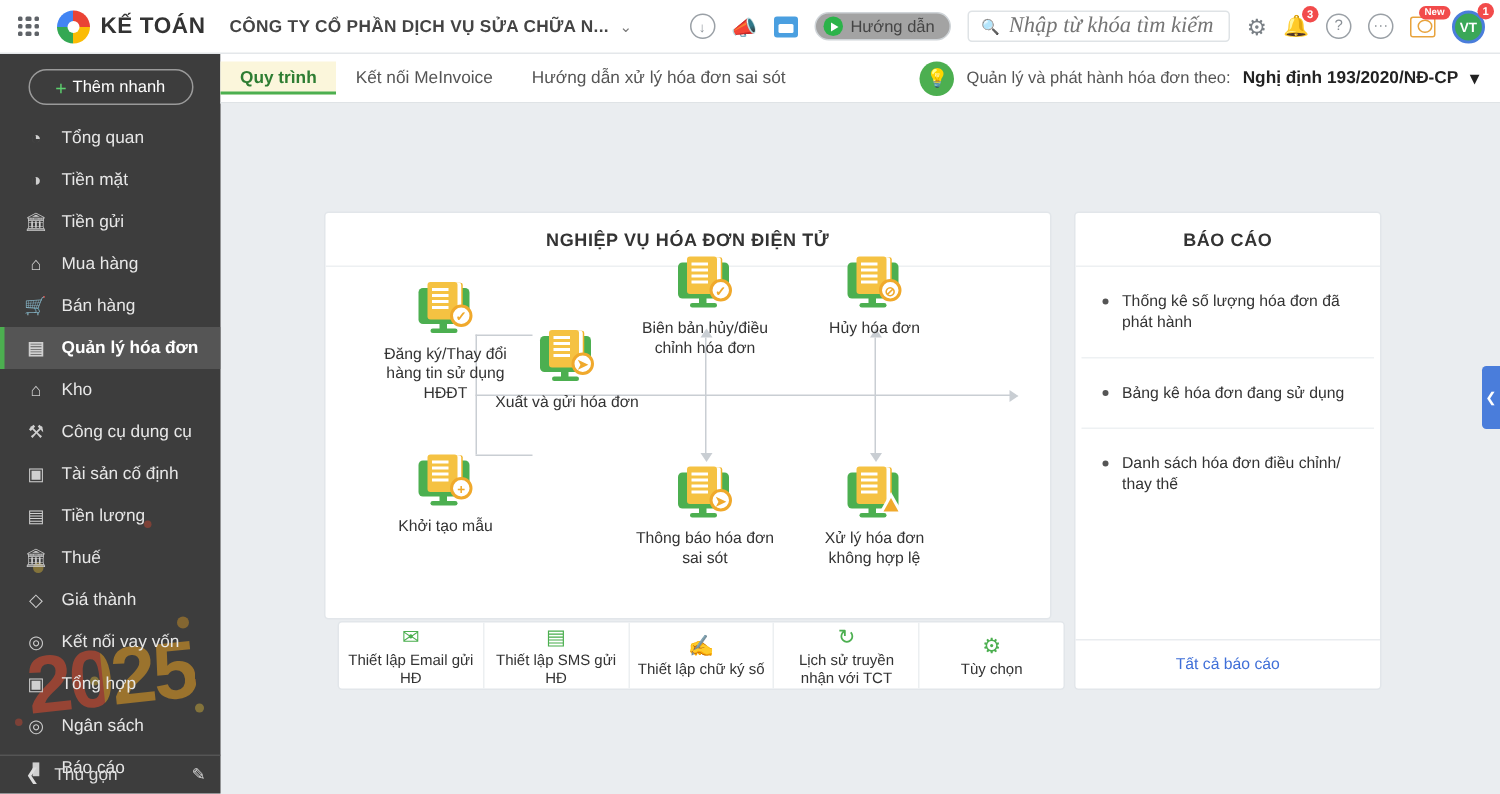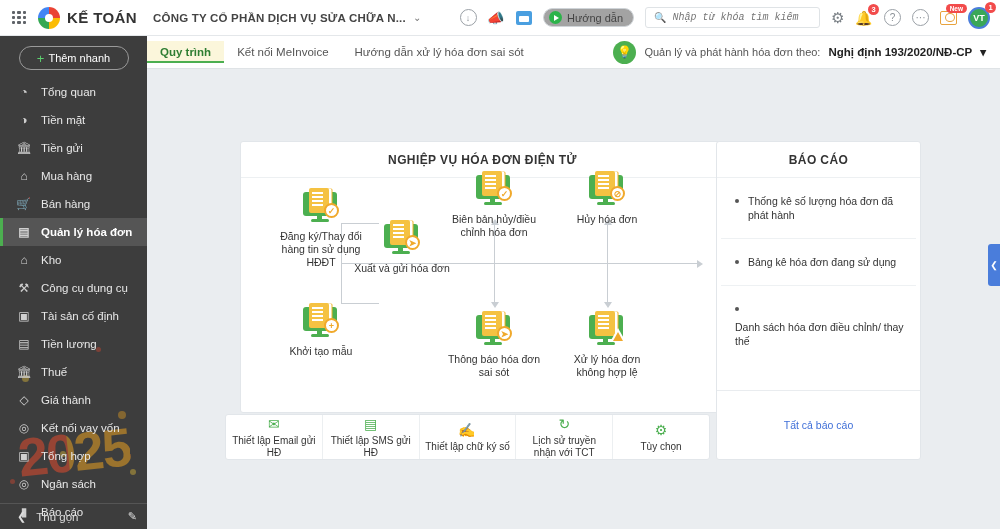--- a/index.html
+++ b/index.html
@@ -32,22 +32,22 @@
   .mega { color:#f4603e; font-size:14px; cursor:pointer; }
   .sq-blue { width:16px;height:14px;background:#4a9fe0;border-radius:2px;position:relative;cursor:pointer; }
   .sq-blue::after{content:"";position:absolute;left:3px;top:5px;width:10px;height:6px;background:#fff;border-radius:1px;}
   .guide-btn { display:flex;align-items:center;gap:5px;border:1px solid #cfd4d8;border-radius:12px;
      padding:2px 10px 2px 5px;font-size:11px;color:#444;cursor:pointer;background:#a3a3a3;}
   .play-dot{width:13px;height:13px;border-radius:50%;background:#2cb34a;position:relative;}
   .play-dot::after{content:"";position:absolute;left:5px;top:3.5px;border-left:5px solid #fff;
      border-top:3px solid transparent;border-bottom:3px solid transparent;}
   .search-box{display:flex;align-items:center;gap:6px;border:1px solid #dfe3e6;border-radius:3px;
      height:21px;width:175px;padding:0 8px;background:#fff;}
-  .search-box input{border:none;outline:none;font-size:10px;font-style:italic;color:#9aa0a6;width:100%;
-     font-family:Liberation Mono, monospace;background:transparent;}
+  .search-box input{border:none;outline:none;font-size:15px;font-style:italic;color:#9aa0a6;width:100%;
+     font-family:Liberation Serif, serif;background:transparent;}
   .bell-wrap,.mail-wrap,.avatar-wrap{position:relative;cursor:pointer;}
   .badge{position:absolute;top:-5px;right:-6px;background:#f24b4b;color:#fff;font-size:7.5px;
      border-radius:50%;width:11px;height:11px;display:flex;align-items:center;justify-content:center;font-weight:bold;}
   .newtag{position:absolute;top:-7px;right:-10px;background:#f24b4b;color:#fff;font-size:6.5px;
      border-radius:5px;padding:1px 4px;font-weight:bold;}
   .mail-ico{width:17px;height:14px;border:1.4px solid #e8a33d;border-radius:2px;position:relative;}
   .mail-ico::after{content:"";position:absolute;left:4px;top:1px;width:8px;height:7px;border:1.2px solid #e8a33d;border-radius:50%;}
   .avatar{width:22px;height:22px;border-radius:50%;background:#3aa757;color:#fff;font-size:9px;font-weight:bold;
      display:flex;align-items:center;justify-content:center;border:2px solid #4a7ddb;}
   .gear-t{font-size:15px;color:#7a8086;cursor:pointer;}
@@ -86,21 +86,21 @@
   .tab-right{margin-left:auto;display:flex;align-items:center;gap:8px;padding-right:14px;}
   .bulb{width:23px;height:23px;border-radius:50%;background:#4caf50;color:#fff;font-size:12px;
      display:flex;align-items:center;justify-content:center;}
   .tb-label{font-size:11px;color:#555;}
   .tb-value{font-size:11.5px;color:#222;font-weight:bold;cursor:pointer;}
 
   
   .card{position:absolute;background:#fff;border:1px solid #e2e6ea;border-radius:3px;}
   .card-title{text-align:center;font-size:12px;font-weight:bold;color:#333;letter-spacing:.4px;
      padding:11px 0 10px;border-bottom:1px solid #edf0f2;}
-  #card-flow{left:240px;top:141px;width:485px;height:272px;}
+  #card-flow{left:216px;top:141px;width:485px;height:272px;}
   #card-actions{left:225px;top:414px;width:485px;height:46px;display:flex;}
   #card-report{left:716px;top:141px;width:205px;height:319px;display:flex;flex-direction:column;}
 
   .flow-body{position:relative;width:100%;height:230px;}
 
   
   .node{position:absolute;display:flex;flex-direction:column;align-items:center;width:96px;cursor:pointer;}
   .node .cap{font-size:10.5px;color:#333;text-align:center;line-height:13px;margin-top:6px;}
 
   
@@ -127,24 +127,24 @@
   .arrow-rt{border-top:4px solid transparent;border-bottom:4px solid transparent;border-left:6px solid #c9ced3;}
 
   .act{flex:1;display:flex;flex-direction:column;align-items:center;justify-content:center;
      border-right:1px solid #eceff1;cursor:pointer;padding:0 4px;}
   .act:last-child{border-right:none;}
   .act .ai{font-size:14px;color:#4caf50;margin-bottom:3px;}
   .act .al{font-size:10px;color:#333;text-align:center;line-height:12px;}
 
   .rep-list{flex:1;padding:0 4px;}
   .rep-item{display:flex;gap:9px;padding:16px 10px 16px 14px;border-bottom:1px solid #eef1f3;cursor:pointer;}
-  .rep-item:last-child{border-bottom:none;flex-direction:column;}
+  .rep-item:last-child{border-bottom:none;}
   .rep-item .dot{width:4px;height:4px;border-radius:50%;background:#555;margin-top:5px;flex:0 0 4px;}
   .rep-item .t{font-size:10.5px;color:#333;line-height:14px;}
-  .rep-foot{border-top:1px solid #e9ecef;text-align:center;padding:28px 0;font-size:10.5px;
+  .rep-foot{border-top:1px solid #e9ecef;text-align:center;padding:10px 0;font-size:10.5px;
      color:#3f6fd8;cursor:pointer;}
 
   .collapse-tab{position:absolute;right:0;top:244px;width:12px;height:42px;background:#4a7ddb;
      border-radius:3px 0 0 3px;color:#fff;font-size:9px;display:flex;align-items:center;justify-content:center;cursor:pointer;}
 </style>
 </head>
 <body>
 
 <div class="topbar">
   <div class="grid-icon">

